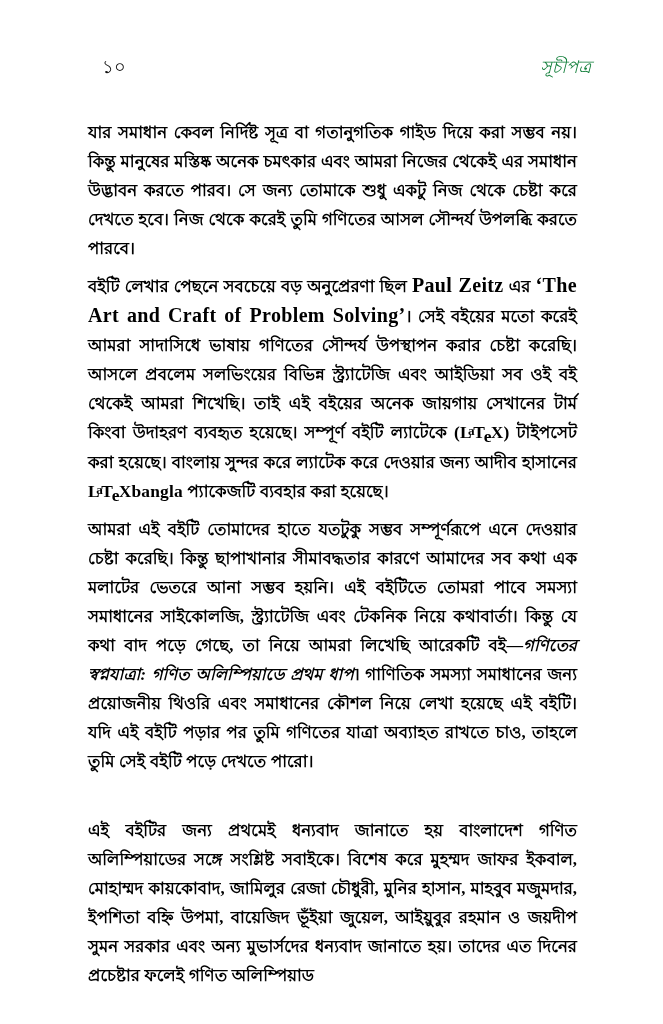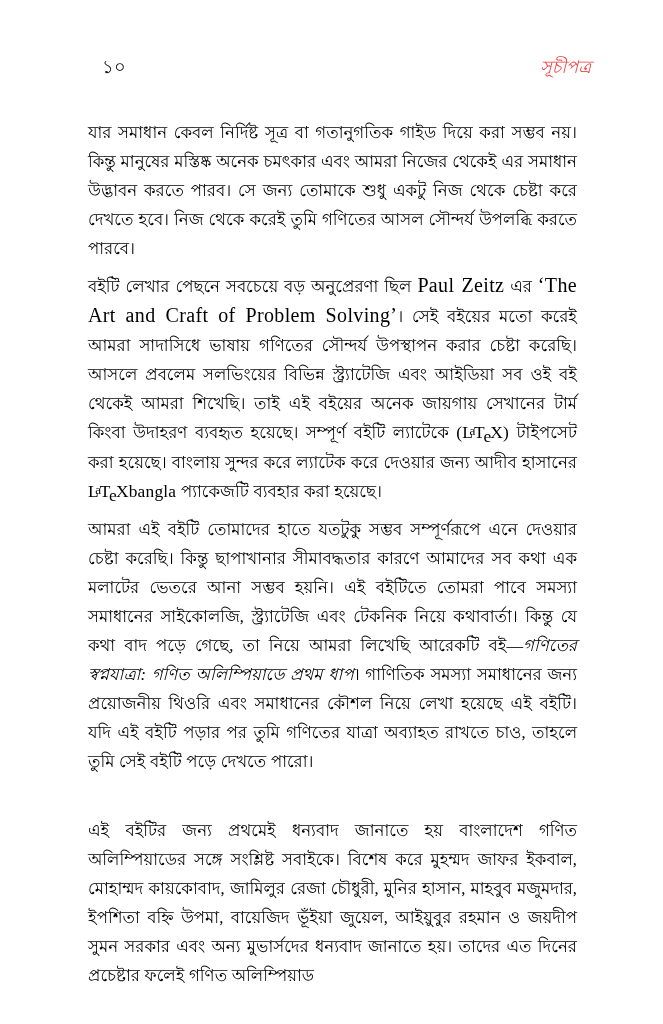--- a/index.html
+++ b/index.html
@@ -42,29 +42,30 @@
     line-height: 1;
     letter-spacing: 0.2px;
     color: #111111;
   }
 
   .running-head {
     font-family: "Liberation Serif", "DejaVu Serif", serif;
     font-size: 17.5px;
     font-style: italic;
     line-height: 1;
-    color: #ef4444;
+    color: #15803d;
   }
 
   
   .text-block {
     position: absolute;
     top: 118px;
     left: 88px;
     width: 489px;
+    font-weight: bold;
   }
 
   .para {
     margin: 0 0 8px 0;
     font-family: "Liberation Serif", "DejaVu Serif", serif;
     font-size: 16.6px;
     line-height: 29px;
     text-align: justify;
     text-justify: inter-word;
     color: #000000;

